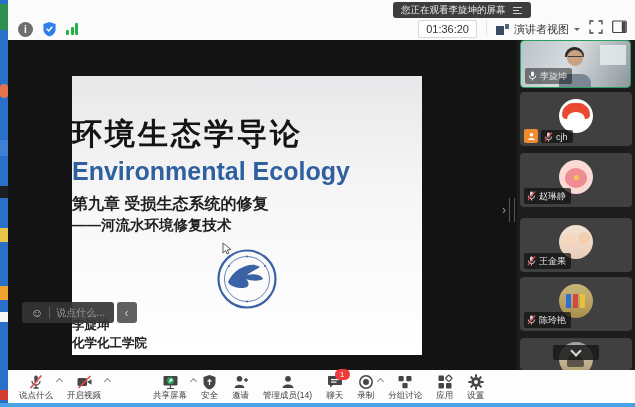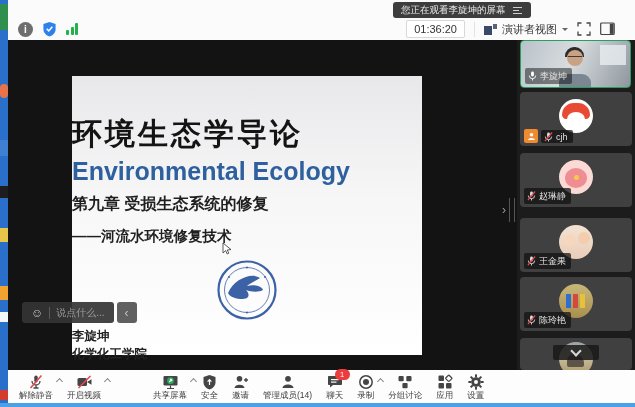--- a/index.html
+++ b/index.html
@@ -16,40 +16,40 @@
   .db6{top:286px;height:14px;background:#f0a32f;}
   .db7{top:312px;height:10px;background:#f4f6f8;}
   .db8{top:390px;height:10px;background:#d43c2f;}
   
   .header{position:absolute;left:8px;top:0;right:0;height:40px;background:#fbfbfb;z-index:2;}
   .status-icons{position:absolute;left:10px;top:21px;display:flex;gap:9px;align-items:center;}
   .info-ic{width:15px;height:15px;border-radius:50%;background:#6e6e6e;color:#fff;font-size:10px;
            font-weight:bold;display:flex;align-items:center;justify-content:center;}
   .sig{display:flex;align-items:flex-end;gap:1.5px;height:12px;}
   .sig b{width:3px;background:#21b24b;display:block;border-radius:1px;}
-  .header-right{position:absolute;right:20px;top:20px;display:flex;align-items:center;gap:9px;}
+  .header-right{position:absolute;right:8px;top:20px;display:flex;gap:9px;}
   .timer{border:1px solid #d8d8d8;border-radius:2px;background:#fff;color:#333;
          font-size:11px;padding:1px 7px;line-height:14px;}
   .vdiv{width:1px;height:15px;background:#e2e2e2;}
   .view-btn{display:flex;align-items:center;gap:5px;font-size:11px;color:#333;cursor:default;}
   .layout-ic{position:relative;width:13px;height:11px;}
   .layout-ic:before{content:'';position:absolute;left:0;top:2px;width:8px;height:9px;background:#3a4a66;}
   .layout-ic:after{content:'';position:absolute;left:9px;top:0;width:4px;height:5px;background:#55657f;}
   .caret-dn{width:0;height:0;border:3.5px solid transparent;border-top-color:#666;margin-top:3px;}
   
   .tooltip{position:absolute;left:393px;top:2px;height:16px;background:#3d3d3d;border-radius:3px;
            display:flex;align-items:center;gap:6px;padding:0 8px;z-index:6;color:#e9e9e9;font-size:9.5px;}
   
   .main{position:absolute;left:8px;top:40px;right:0;height:330px;background:#131313;z-index:2;}
   .slide{position:absolute;left:64px;top:36px;width:350px;height:279px;text-align:left;
          background:linear-gradient(180deg,#e8e8ea 0%,#f7f7f8 45%,#ffffff 100%);}
   .s-title{margin-top:38px;font-size:30px;font-weight:bold;color:#141414;letter-spacing:3px;}
   .s-en{font-size:25px;font-weight:bold;color:#2e5f9e;margin-top:2px;}
   .s-ch1{margin-top:8px;font-size:16px;font-weight:bold;color:#1f1f1f;}
-  .s-ch2{font-size:14.5px;font-weight:bold;color:#1f1f1f;margin-top:12px;}
+  .s-ch2{font-size:14.5px;font-weight:bold;color:#1f1f1f;margin-top:1px;}
   .seal{margin:13px auto 0;width:62px;height:62px;display:block;}
   .s-name{margin-top:7px;font-size:12.5px;color:#222;font-weight:bold;}
   .s-dept{font-size:12.5px;color:#222;font-weight:bold;margin-top:1px;}
   .cursor{position:absolute;left:150px;top:166px;}
   
   .quick-chat{position:absolute;left:14px;bottom:47px;display:flex;align-items:center;}
   .chat-pill{display:flex;align-items:center;gap:6px;background:rgba(52,52,52,.92);border-radius:3px;
              height:21px;padding:0 9px;}
   .emoji{color:#c2c2c2;font-size:12px;line-height:1;}
   .cdiv{width:1px;height:12px;background:#5a5a5a;}
@@ -296,21 +296,21 @@
 
   <div class="tb-item">
     <div class="tb-icon">
       <svg width="16" height="16" viewBox="0 0 16 16">
         <rect x="6.3" y="1.5" width="3.4" height="7" rx="1.7" fill="#454545"></rect>
         <path d="M4 7 a4 4 0 0 0 8 0 M8 11.5 V14 M5.5 14 H10.5" stroke="#454545" stroke-width="1.3" fill="none"></path>
         <path d="M2.5 14 L13.5 1.5" stroke="#e04b50" stroke-width="1.6"></path>
       </svg>
     </div>
     <span class="caret-up"></span>
-    <div class="tb-label">解除静音</div>
+    <div class="tb-label">说点什么</div>
   </div>
 
   <div class="tb-item">
     <div class="tb-icon">
       <svg width="17" height="16" viewBox="0 0 17 16">
         <rect x="1.5" y="4" width="9.5" height="8" rx="1.5" fill="#454545"></rect>
         <path d="M11 8 L15.5 5.2 V10.8 Z" fill="#454545"></path>
         <path d="M2.5 14 L14.5 2" stroke="#e04b50" stroke-width="1.6"></path>
       </svg>
     </div>

